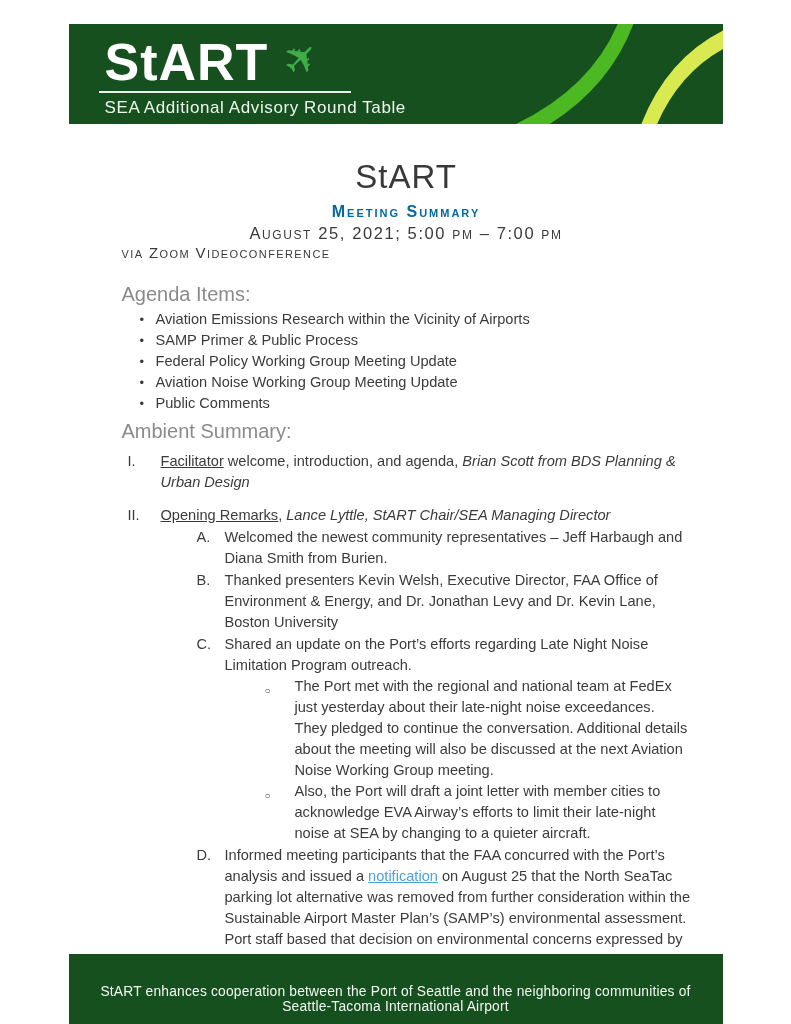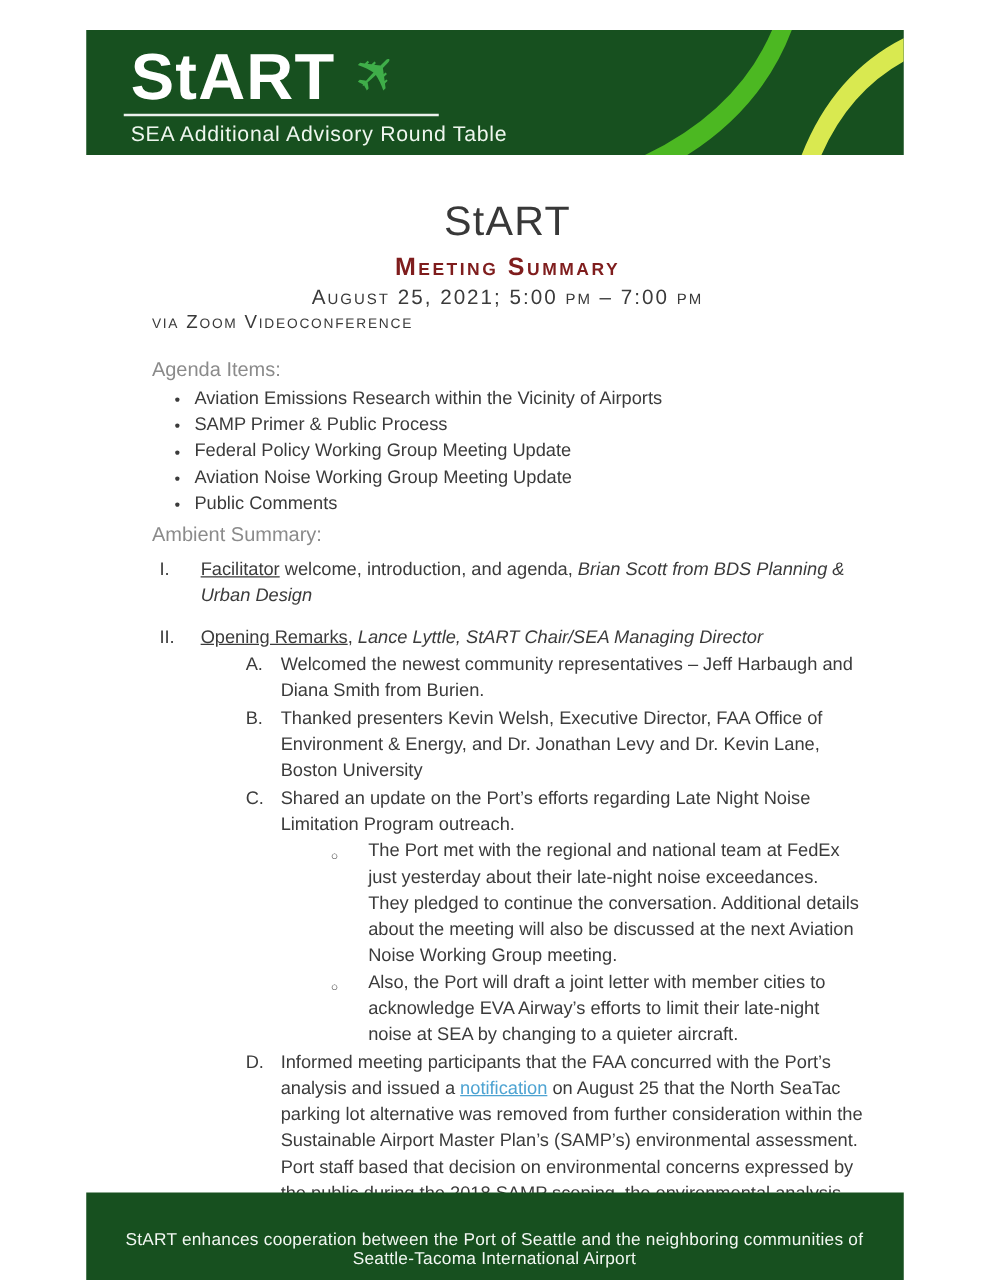--- a/index.html
+++ b/index.html
@@ -22,25 +22,25 @@
   .logo-block{position:absolute;left:36px;top:12px;z-index:2;}
   .logo-row{display:flex;align-items:flex-start;}
   .logo-text{color:#ffffff;font-size:52px;line-height:52px;font-weight:600;letter-spacing:1px;}
   .plane{display:inline-block;color:var(--plane-green);font-family:"DejaVu Sans",sans-serif;font-size:42px;line-height:42px;transform:rotate(-45deg);margin-left:16px;margin-top:2px;}
   .logo-rule{width:252px;height:2px;background:rgba(255,255,255,0.92);margin:3px 0 5px -6px;}
   .logo-sub{color:#eef6ee;font-size:17px;letter-spacing:0.6px;font-weight:500;}
 
   
   main{position:absolute;left:0;right:0;top:108px;padding:34px 36px 0 57px;}
   .doc-title{font-size:33px;font-weight:400;color:#383838;text-align:center;letter-spacing:1px;}
-  .doc-subtitle{margin-top:7px;text-align:center;font-variant:small-caps;font-weight:700;font-size:20px;letter-spacing:2px;color:#7f1d1d;}
+  .doc-subtitle{margin-top:7px;text-align:center;font-variant:small-caps;font-weight:700;font-size:16px;letter-spacing:2px;color:#0369a1;}
   .doc-dateline{margin-top:3px;text-align:center;font-variant:small-caps;font-size:16.5px;letter-spacing:1.6px;color:#3a3a3a;}
   .doc-venue{margin-top:1px;text-align:left;font-variant:small-caps;font-size:15px;letter-spacing:1.4px;color:#3a3a3a;}
 
-  .section-heading{color:var(--gray-head);font-size:16px;margin-top:22px;}
+  .section-heading{color:var(--gray-head);font-size:20px;margin-top:22px;}
   .section-heading.second{margin-top:6px;}
 
   .agenda-list{list-style:none;margin-top:3px;}
   .agenda-item{display:flex;font-size:14.6px;line-height:21px;}
   .agenda-item .bullet{flex:none;width:16px;margin-left:18px;font-size:13px;}
   .agenda-text{flex:1;}
 
   .summary-list{margin-top:8px;}
   .sum-sec{display:flex;margin-bottom:11px;font-size:14.6px;line-height:21px;}
   .rn{flex:none;width:39px;padding-left:6px;}

